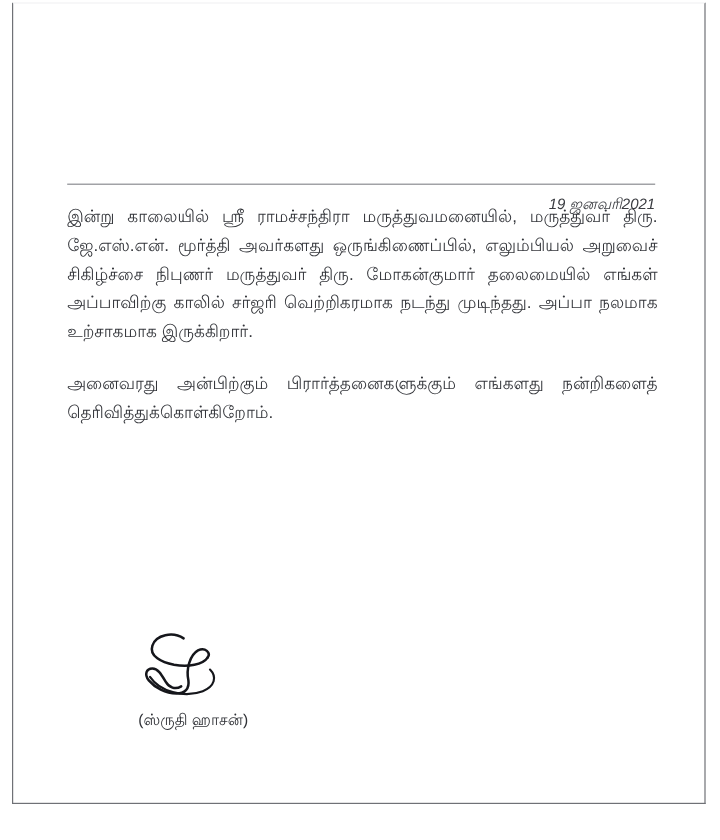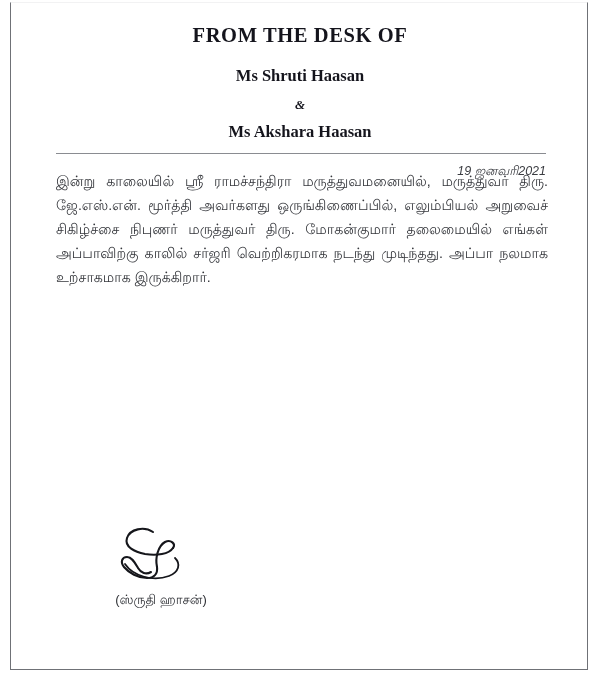--- a/index.html
+++ b/index.html
@@ -147,35 +147,30 @@
     line-height: 1.2;
     white-space: nowrap;
   }
 </style>
 </head>
 <body>
 
 <div id="page">
   <div id="sheet">
 
-    <div class="letterhead">
-      <div class="desk-title">FROM THE DESK OF</div>
-      <div class="name-line name-top">Ms Shruti Haasan</div>
-      <div class="ampersand">&amp;</div>
-      <div class="name-line name-bottom">Ms Akshara Haasan</div>
-    </div>
 
     <div class="header-rule"></div>
 
     <div class="date-row">
       <span class="date-text">19 ஜனவரி2021</span>
     </div>
 
     <div class="body-copy">
       <p class="para">இன்று காலையில் ஸ்ரீ ராமச்சந்திரா மருத்துவமனையில், மருத்துவர் திரு. ஜே.எஸ்.என். மூர்த்தி அவர்களது ஒருங்கிணைப்பில், எலும்பியல் அறுவைச் சிகிழ்ச்சை நிபுணர் மருத்துவர் திரு. மோகன்குமார் தலைமையில் எங்கள் அப்பாவிற்கு காலில் சர்ஜரி வெற்றிகரமாக நடந்து முடிந்தது. அப்பா நலமாக உற்சாகமாக இருக்கிறார்.</p>
+      <p class="para">அனைவரது அன்பிற்கும் பிரார்த்தனைகளுக்கும் எங்களது நன்றிகளைத் தெரிவித்துக்கொள்கிறோம்.</p>
     </div>
 
     <div class="sign-area">
 
       <div class="sign-col">
         <div class="sign-mark">
           <svg width="96" height="62" viewBox="0 0 96 62" fill="none" xmlns="http://www.w3.org/2000/svg" aria-hidden="true">
             <path d="M40 8 C31 2 17 5 14 14 C11 23 22 28 32 30 C44 32 56 30 60 24" stroke="#15161b" stroke-width="2.1" stroke-linecap="round"></path>
             <path d="M60 24 C63 20 58 15 52 18 C45 22 42 34 44 43 C45 50 41 54 34 54
                      C25 54 16 49 11 43 C7 38 9 33 14 33 C19 33 22 39 25 44

